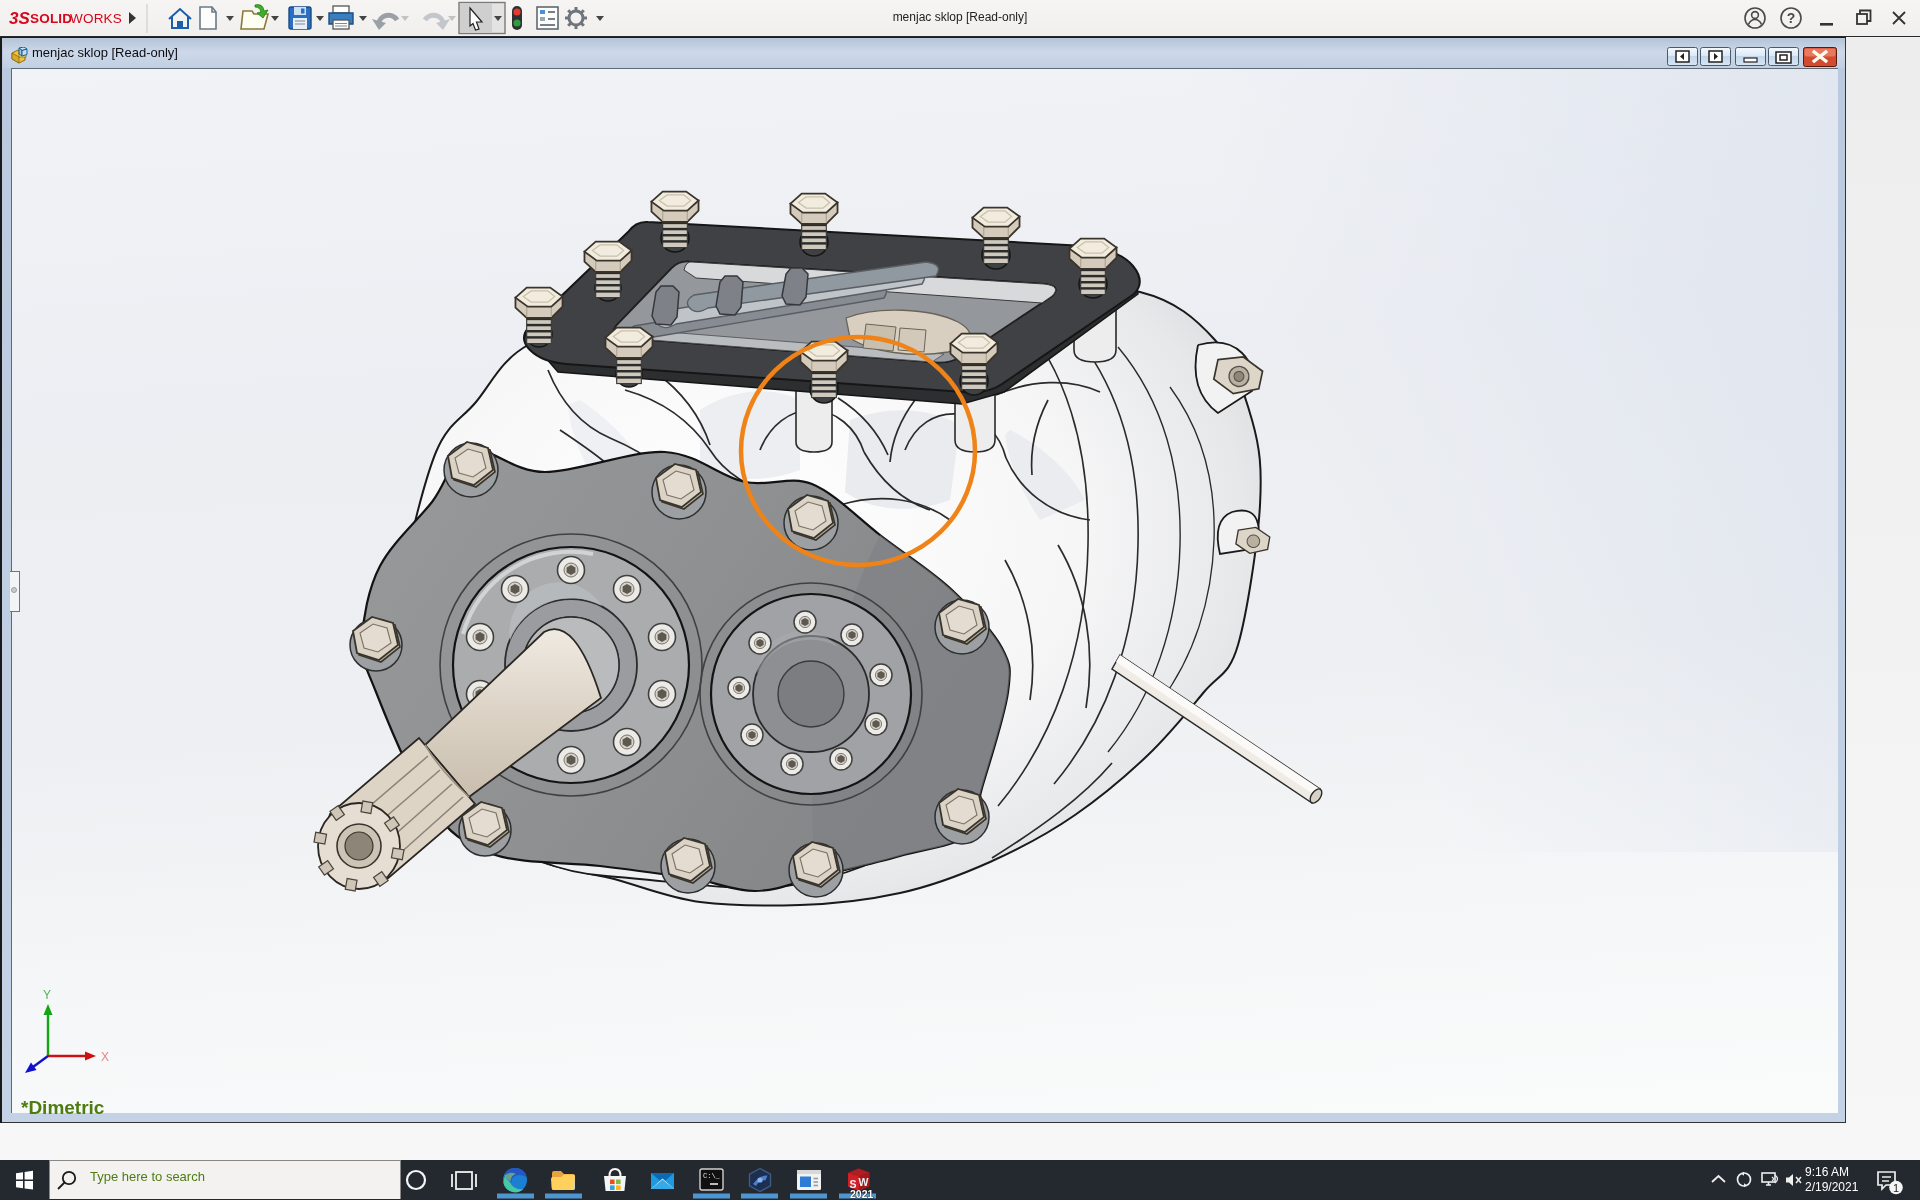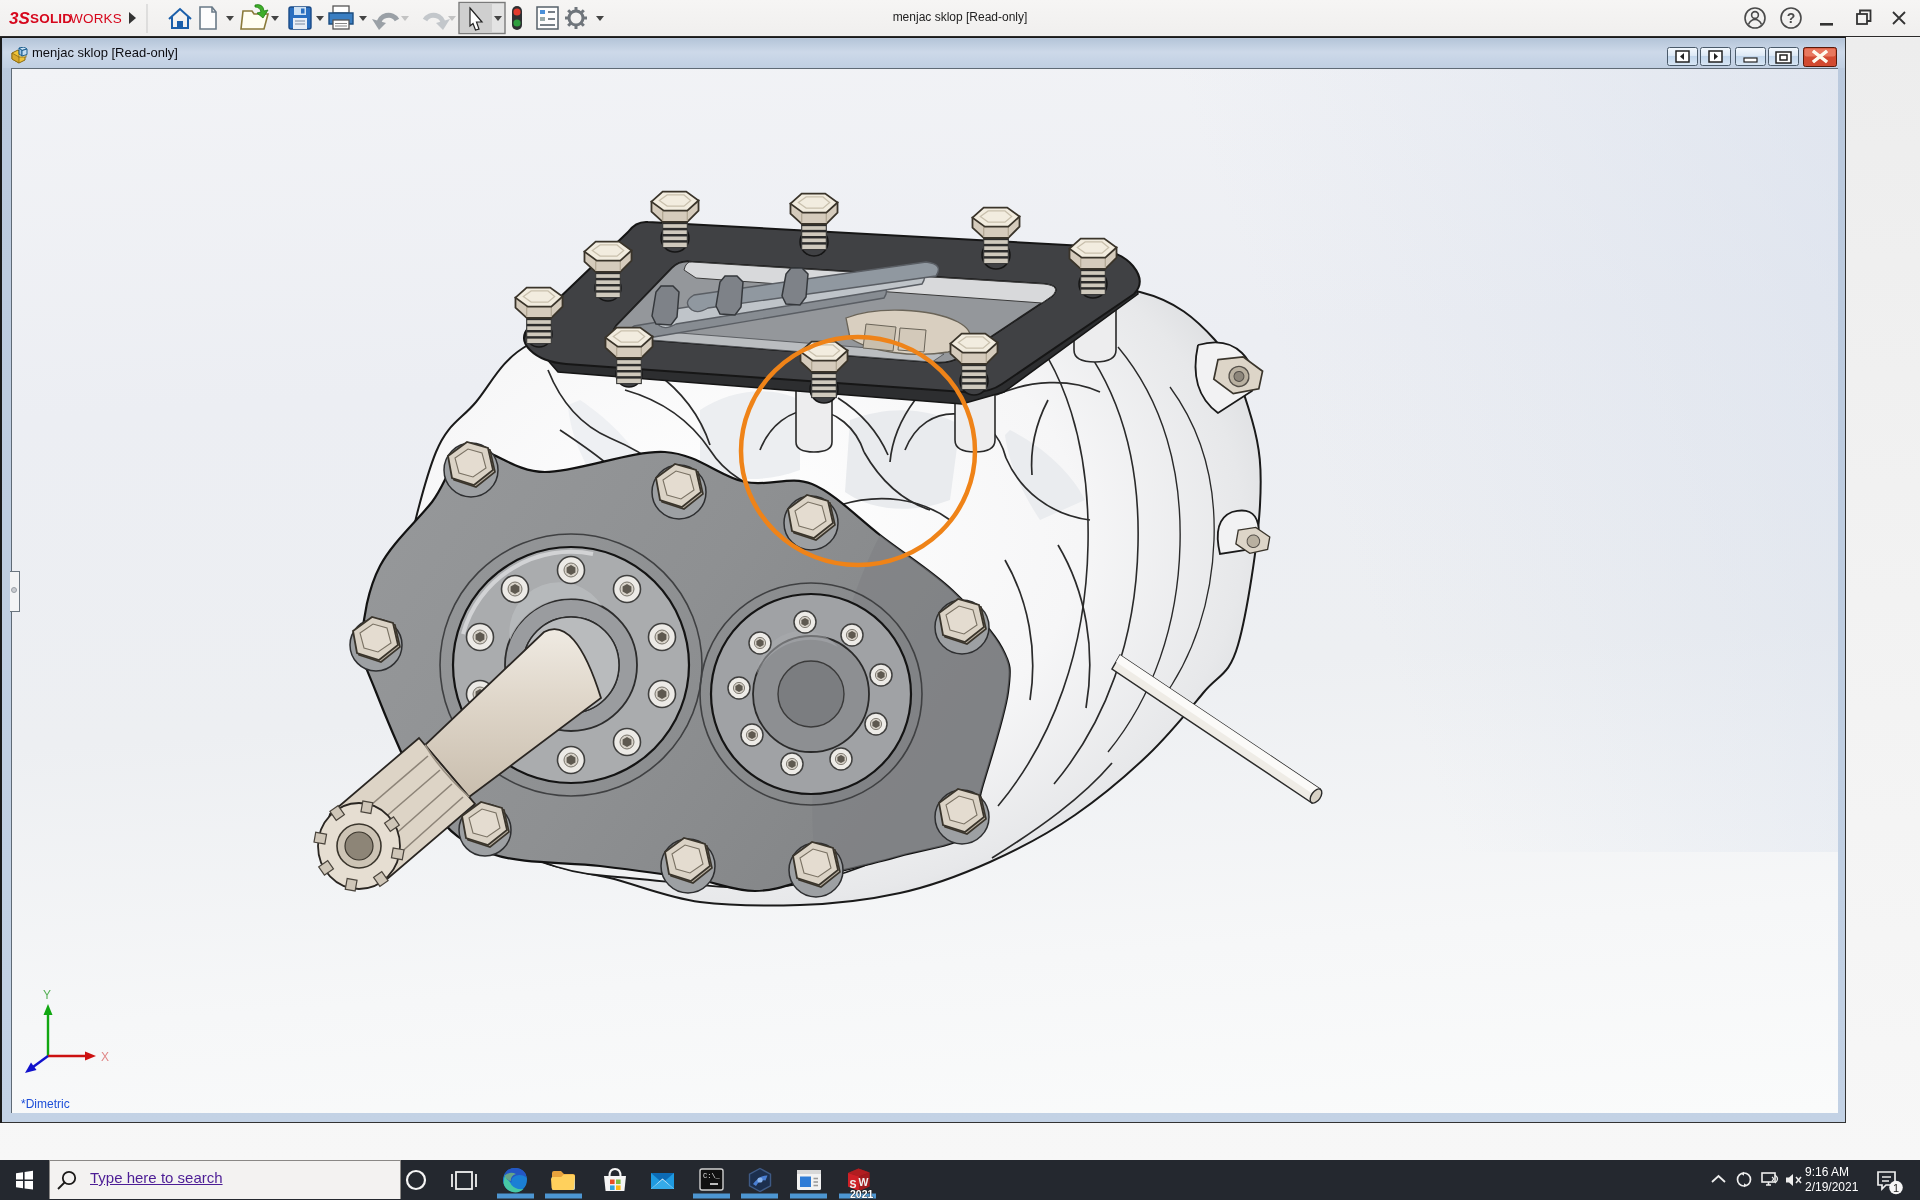--- a/index.html
+++ b/index.html
@@ -13,25 +13,25 @@
 
 #win { position:absolute; left:0; top:37px; width:1846px; height:1086px; background:#b9cce4; border-left:2px solid #1a1a1a; border-top:1px solid #1a1a1a; }
 #winframe { position:absolute; left:0; top:0; width:1844px; height:1085px; border-right:1px solid #333; border-bottom:1px solid #333; background:linear-gradient(180deg,#bac9dd,#c3d2e5); }
 #titlebar { position:absolute; left:1px; top:1px; width:1842px; height:29px; background:linear-gradient(#b5c5d9 0%,#cdd9e9 45%,#c0cfe2 100%); }
 #titletext { position:absolute; left:30px; top:7px; font-size:13px; color:#0d0d12; }
 #viewport { position:absolute; left:9px; top:30px; width:1827px; height:1045px; border-left:1px solid #5f6a75; border-top:1px solid #5f6a75;
   background:linear-gradient(176deg,#f2f3f6 0%,#eceef3 30%,#edeff2 58%,#f6f7f8 82%,#fafbfb 100%); }
 
 #paneltab { position:absolute; left:10px; top:571px; width:10px; height:41px; background:#f3f4f5; border:1px solid #6b7680; border-left:none; }
 #paneltab .dot { position:absolute; left:1px; top:15px; width:6px; height:6px; border-radius:50%; background:#c9ccd0; border:1px solid #9aa0a6; }
-#dimetric { position:absolute; left:21px; top:1097px; font-size:12px; font-weight:normal; color:#1d4ed8; }
+#dimetric { position:absolute; left:21px; top:1097px; font-size:19px; font-weight:bold; color:#4d7c0f; }
 
 #taskbar { position:absolute; left:0; top:1160px; width:1920px; height:40px; background:#24282f; }
 #searchbox { position:absolute; left:49px; top:1160px; width:352px; height:39px; background:#f3f2f1; border:1px solid #8a8886; border-bottom:none; }
-#searchtext { position:absolute; left:90px; top:1169px; font-size:15px; color:#4c1d95;text-decoration:underline; }
+#searchtext { position:absolute; left:90px; top:1169px; font-size:13px; color:#4d7c0f; }
 #traytime { position:absolute; left:1805px; top:1165px; width:66px; text-align:left; font-size:12px; color:#fff; line-height:15px; }
 </style>
 </head>
 <body>
 <div id="stage">
   <div id="client"></div>
   <div id="topbar"></div>
   <div id="doctitle">menjac sklop [Read-only]</div>
   <svg id="tbsvg" style="position:absolute;left:0;top:0" width="1920" height="37" viewBox="0 0 1920 37">
 

